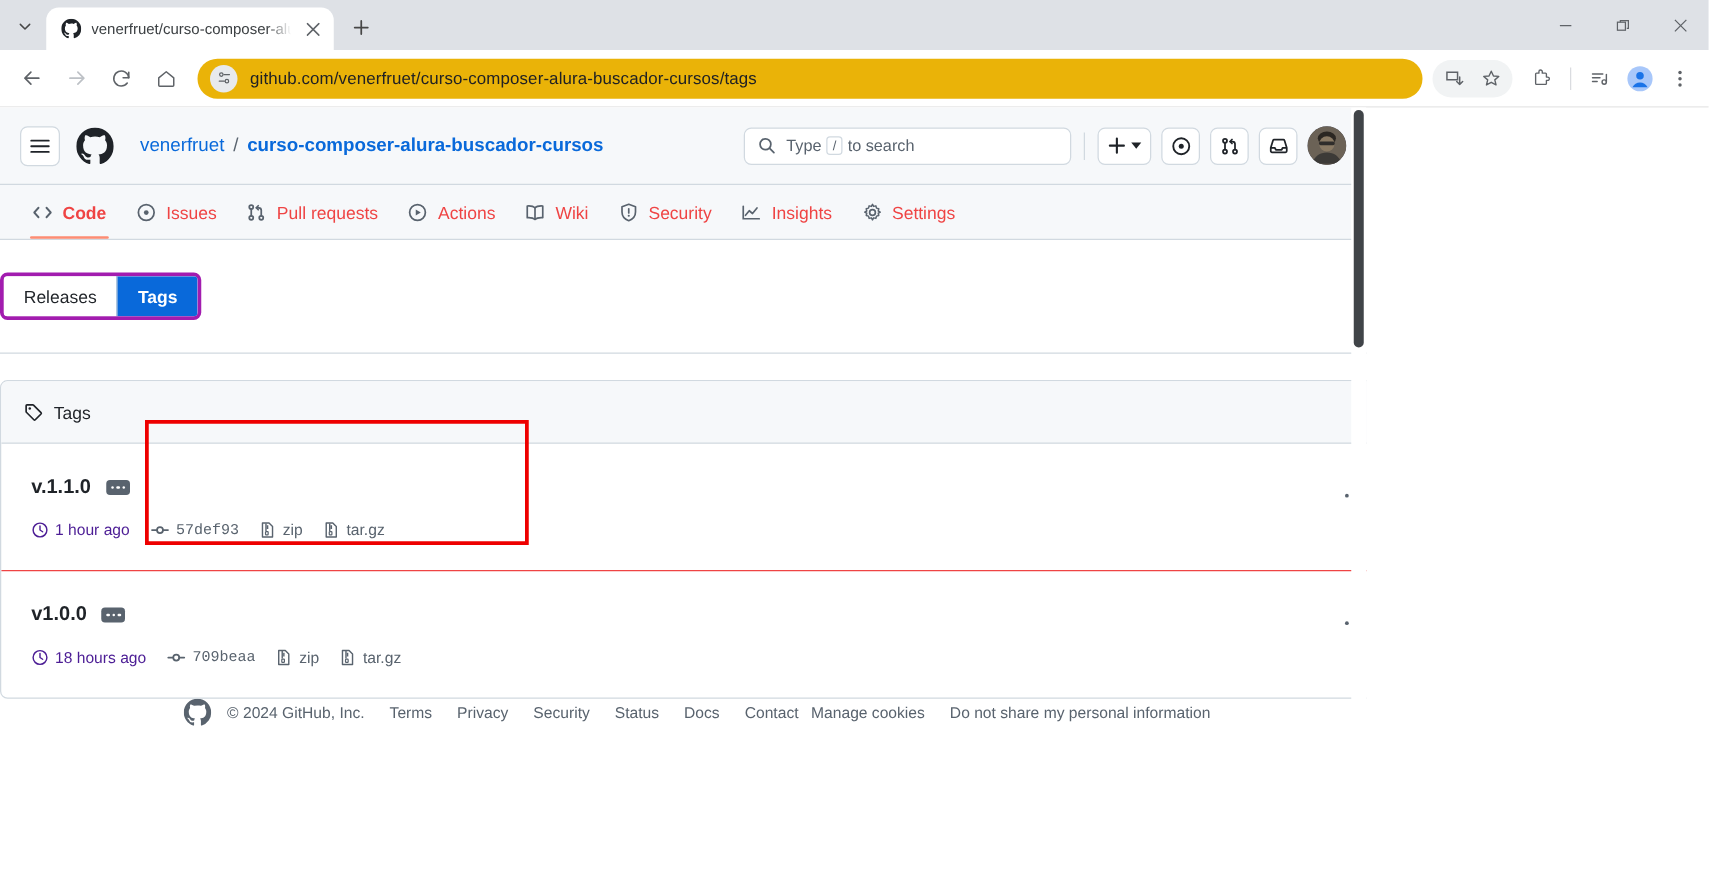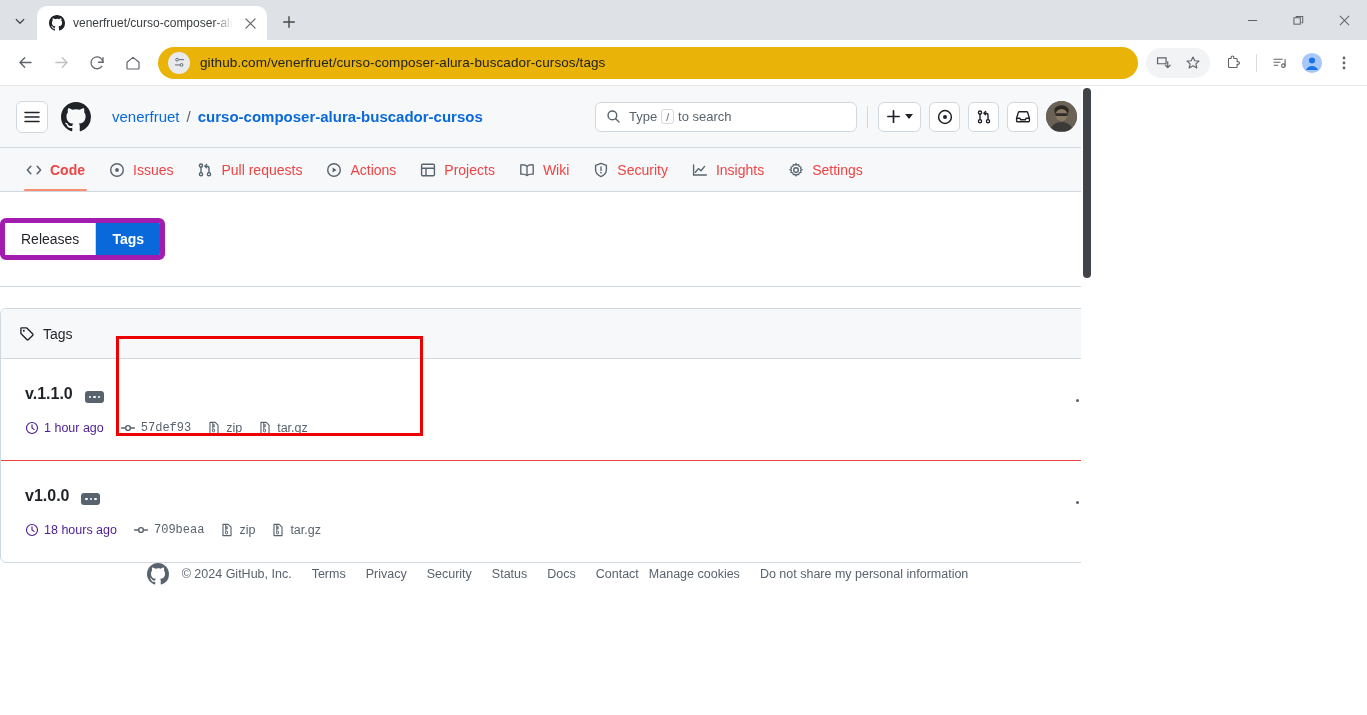--- a/index.html
+++ b/index.html
@@ -121,21 +121,21 @@
   .repo-tab.active { font-weight: 600; }
   .repo-tab.active::after {
     content: ""; position: absolute; left: 8px; right: 8px; bottom: 0; height: 2px; background: #fd8c73; border-radius: 2px;
   }
   .repo-tab svg { color: #59636e; }
 
   
   .content { padding: 26px 0 0 0; }
   .content-inner { width: 1115px; margin: 0 auto; padding-left: 0; }
 
-  .seg-control { display: inline-flex; border-radius: 6px; overflow: hidden; border: 5px solid #a21caf; }
+  .seg-control { display: inline-flex; border-radius: 6px; overflow: hidden; border: 3px solid #a21caf; }
   .seg-btn {
     font-size: 14px; padding: 0 16px; height: 32px; display: flex; align-items: center;
     background: #ffffff; color: #1f2328; font-weight: 500;
   }
   .seg-btn.active { background: #0969da; color: #ffffff; font-weight: 600; }
   .seg-btn + .seg-btn { border-left: 1px solid #d1d9e0; }
 
   .divider-line { height: 1px; background: #d1d9e0; margin: 26px 0 0 0; width: 1115px; }
 
   .tags-panel {
@@ -144,21 +144,21 @@
   }
   .tags-panel-header {
     background: #f6f8fa; border-bottom: 1px solid #d1d9e0; height: 50px;
     display: flex; align-items: center; padding: 0 18px; gap: 8px;
   }
   .tags-panel-title { font-size: 14px; color: #1f2328; font-weight: 400; }
 
   .tag-row { display: flex; align-items: flex-start; padding: 26px 18px 24px 24px; position: relative; }
   .tag-row + .tag-row { border-top: 1px solid #ef4444; }
   .tag-main { flex: 1; }
-  .tag-title-line { display: flex; align-items: flex-end; gap: 12px; }
+  .tag-title-line { display: flex; align-items: center; gap: 12px; }
   .tag-name { font-size: 16px; font-weight: 600; color: #1f2328; }
   .tag-badge {
     background: #59636e; border-radius: 3px; height: 12px; width: 19px;
     display: inline-flex; align-items: center; justify-content: center; gap: 2px;
   }
   .tag-badge i { width: 2.5px; height: 2.5px; background: #fff; border-radius: 50%; display: block; }
   .tag-meta { display: flex; align-items: center; gap: 7px; margin-top: 17px; font-size: 12.5px; color: #59636e; }
   .tag-meta-item { display: flex; align-items: center; gap: 5px; color: #4c1d95; }
   .tag-meta-item.link { color: #59636e; }
   .tag-meta-item + .tag-meta-item { margin-left: 9px; }
@@ -429,27 +429,20 @@
       </div>
 
       <div class="repo-tab">
         <svg width="16" height="16" viewBox="0 0 16 16" fill="none">
           <circle cx="8" cy="8" r="6.3" stroke="currentColor" stroke-width="1.4"></circle>
           <path d="M6.6 5.6l4 2.4-4 2.4z" fill="currentColor"></path>
         </svg>
         <span>Actions</span>
       </div>
 
-      <div class="repo-tab">
-        <svg width="16" height="16" viewBox="0 0 16 16" fill="none">
-          <rect x="1.6" y="2.2" width="12.8" height="11.6" rx="1.3" stroke="currentColor" stroke-width="1.4"></rect>
-          <path d="M1.6 6.2h12.8M6 6.2v7.6" stroke="currentColor" stroke-width="1.4"></path>
-        </svg>
-        <span>Projects</span>
-      </div>
 
       <div class="repo-tab">
         <svg width="16" height="16" viewBox="0 0 16 16" fill="none">
           <path d="M8 4.2C6.8 3 5 2.6 1.8 2.8v9.4c3.2-.2 5 .2 6.2 1.4 1.2-1.2 3-1.6 6.2-1.4V2.8C11 2.6 9.2 3 8 4.2z" stroke="currentColor" stroke-width="1.35" stroke-linejoin="round"></path>
           <path d="M8 4.4v9.2" stroke="currentColor" stroke-width="1.35"></path>
         </svg>
         <span>Wiki</span>
       </div>
 
       <div class="repo-tab">

